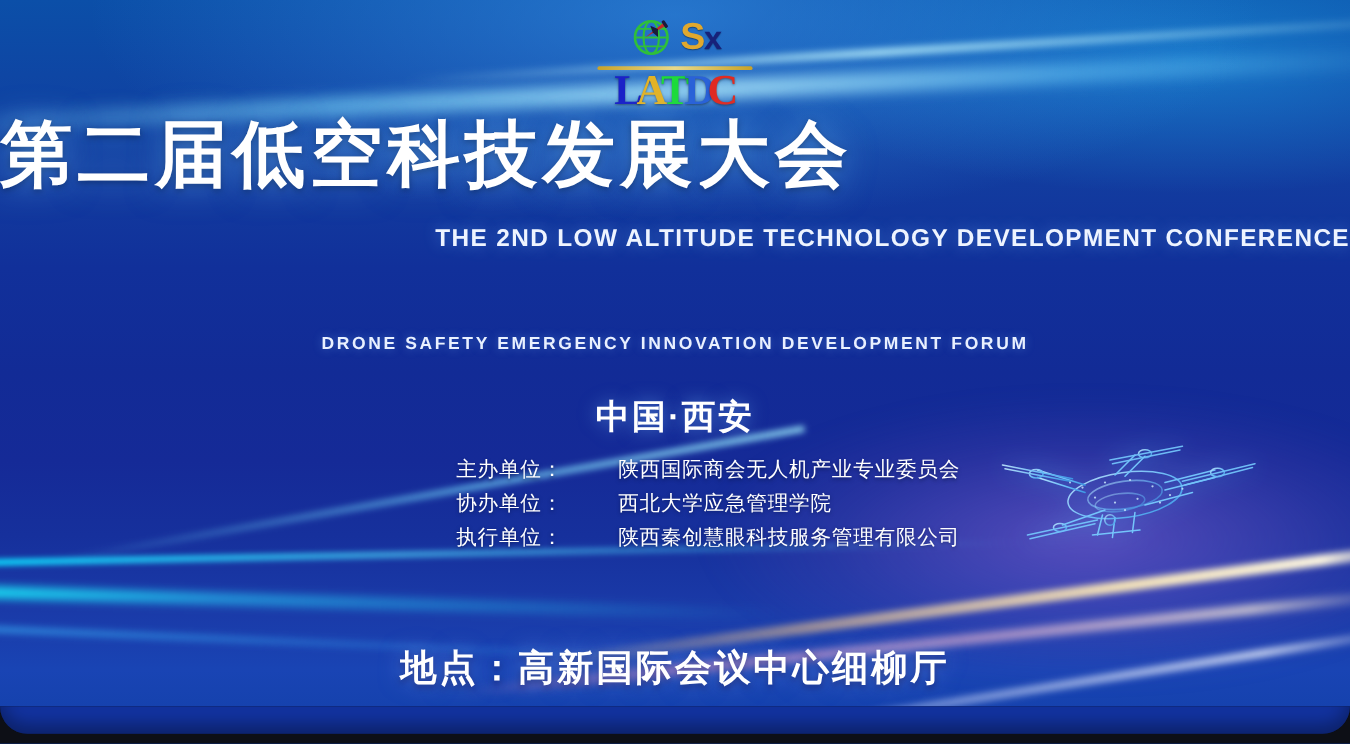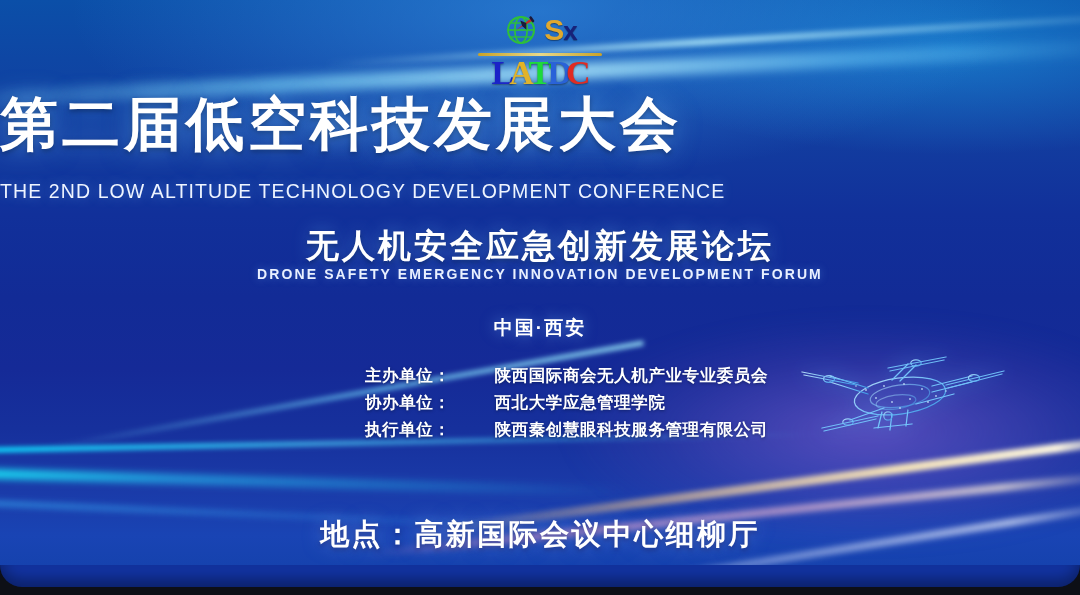--- a/index.html
+++ b/index.html
@@ -149,22 +149,22 @@
 
   .title-cn {
     position:absolute; left:0; right:0; top:93px;
     text-align:left;
     font-size:58px; font-weight:bold; color:#ffffff;
     letter-spacing:4px; line-height:1.08;
     text-shadow:0 0 26px rgba(120,200,255,0.55), 0 2px 5px rgba(0,20,60,0.55);
   }
   .title-en {
     position:absolute; left:0; right:0; top:180px;
-    text-align:left;
-    font-size:19.5px; font-weight:normal; color:#eef4ff;
+    text-align:right;
+    font-size:19.5px; font-weight:bold; color:#eef4ff;
     letter-spacing:1.1px;
     text-shadow:0 0 12px rgba(120,190,255,0.45);
   }
 
   .forum-cn {
     position:absolute; left:0; right:0; top:224px;
     text-align:center;
     font-size:33px; font-weight:bold; color:#ffffff;
     letter-spacing:3px;
     text-shadow:0 0 18px rgba(120,200,255,0.45), 0 2px 4px rgba(0,20,60,0.5);
@@ -173,33 +173,33 @@
     position:absolute; left:0; right:0; top:266px;
     text-align:center;
     font-size:14px; font-weight:bold; color:#e9f0ff;
     letter-spacing:2.1px;
     text-shadow:0 0 8px rgba(120,190,255,0.4);
   }
 
   .city {
     position:absolute; left:0; right:0; top:315px;
     text-align:center;
-    font-size:19px; font-weight:bold; color:#ffffff;
+    font-size:27px; font-weight:bold; color:#ffffff;
     letter-spacing:2px;
     text-shadow:0 0 14px rgba(130,200,255,0.5);
   }
 
   
   .orgs {
     position:absolute; left:0; right:0; top:365px;
     display:flex; flex-direction:column; align-items:center; gap:5px;
   }
   .org-row {
     display:flex; align-items:baseline;
-    font-size:16.5px; color:#ffffff; font-weight:bold;
+    font-size:16.5px; color:#ffffff; font-weight:normal;
     letter-spacing:0.6px; white-space:nowrap;
     text-shadow:0 1px 3px rgba(0,15,50,0.5);
     width:350px;
   }
   .org-label { flex:0 0 auto; }
   .org-value { margin-left:8px;padding-left:36px; }
 
   .venue {
     position:absolute; left:0; right:0; top:515px;
     text-align:center;
@@ -262,21 +262,20 @@
       <span class="lw-t">T</span>
       <span class="lw-d">D</span>
       <span class="lw-c">C</span>
     </div>
   </div>
 
   <div class="content">
 
     <div class="title-cn">第二届低空科技发展大会</div>
     <div class="title-en">THE 2ND LOW ALTITUDE TECHNOLOGY DEVELOPMENT CONFERENCE</div>
-    <div class="forum-cn">无人机安全应急创新发展论坛</div>
     <div class="forum-en">DRONE SAFETY EMERGENCY INNOVATION DEVELOPMENT FORUM</div>
     <div class="city">中国·西安</div>
 
     <div class="orgs">
       <div class="org-row">
         <span class="org-label">主办单位：</span>
         <span class="org-value">陕西国际商会无人机产业专业委员会</span>
       </div>
       <div class="org-row">
         <span class="org-label">协办单位：</span>

